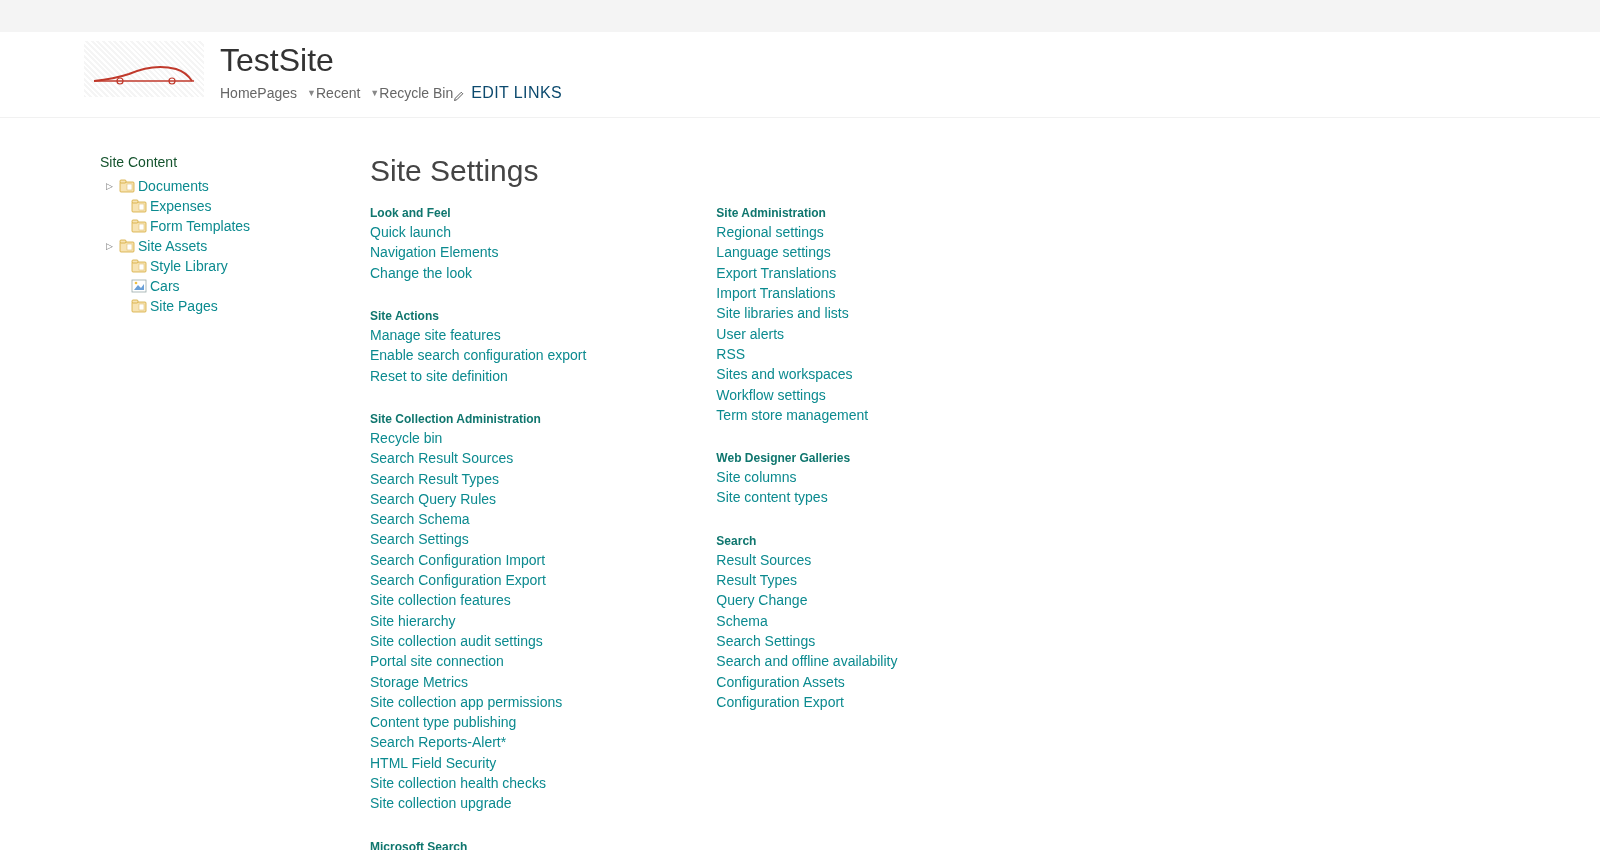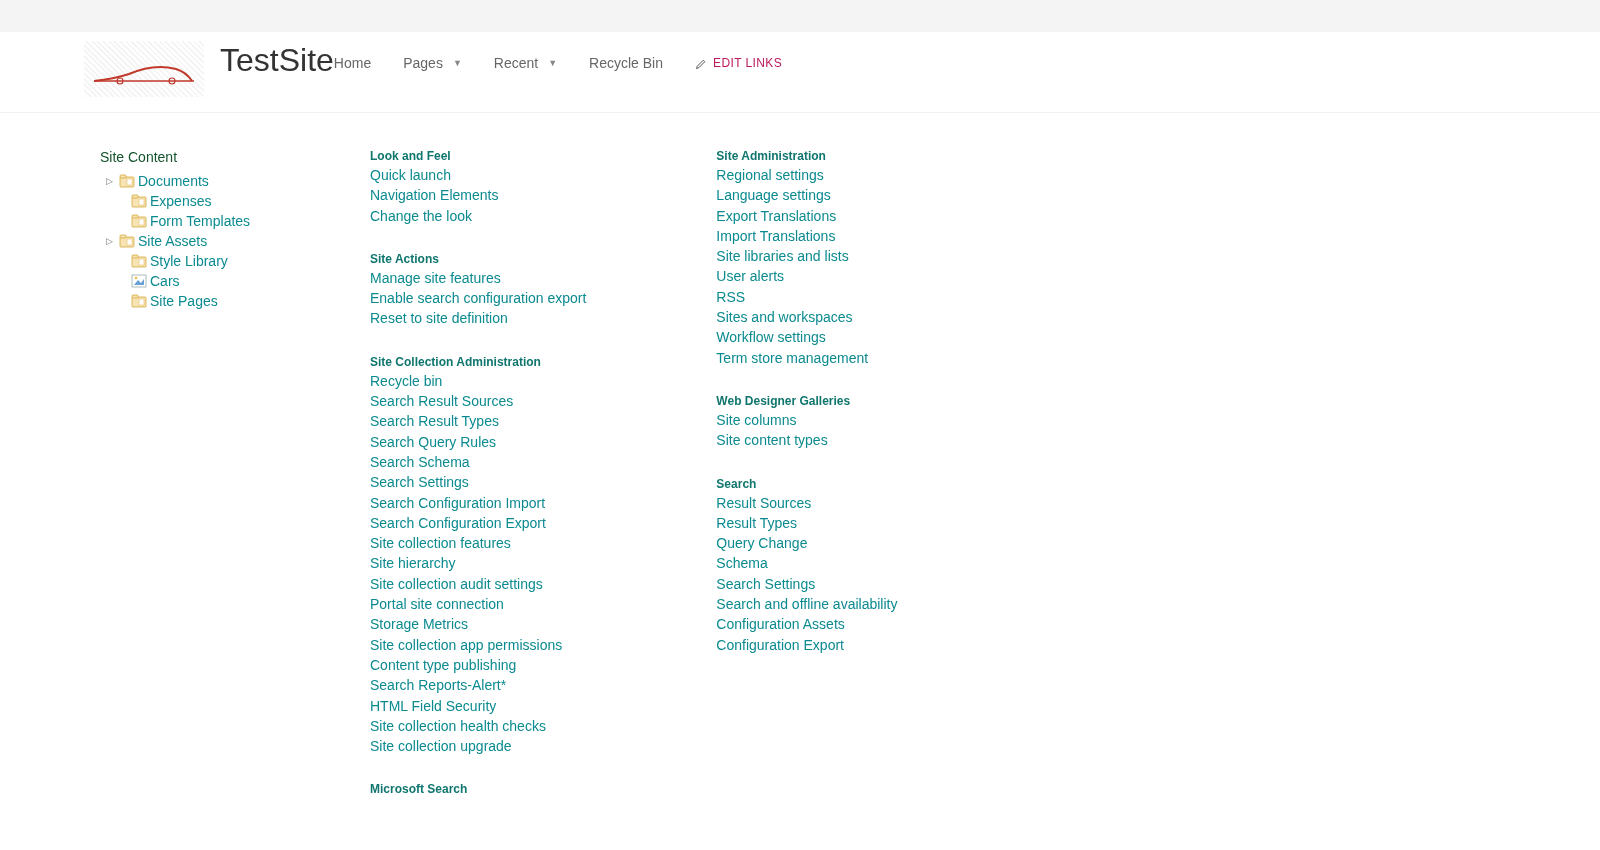--- a/index.html
+++ b/index.html
@@ -27,53 +27,52 @@
     width: 120px;
     height: 56px;
     background: repeating-linear-gradient(45deg, #f5f5f5 0px, #f5f5f5 2px, #fff 2px, #fff 4px);
     position: relative;
     margin-right: 16px;
     overflow: hidden;
   }
   .site-logo svg { width: 100%; height: 100%; }
   .title-nav {
     display: flex;
-    flex-direction: row;
+    flex-direction: column;
   }
   .site-title {
     font-size: 32px;
     font-weight: 300;
     color: #333;
     line-height: 1.1;
     margin-top: 2px;
   }
   .top-nav {
     display: flex;
     align-items: center;
-    gap: 32px;
     margin-top: 6px;
   }
   .top-nav-item {
     color: #666;
     font-size: 14px;
     display: inline-flex;
     align-items: center;
     gap: 10px;
     cursor: pointer;
   }
   .top-nav-item .caret {
     font-size: 9px;
     color: #888;
   }
   .edit-links {
     display: inline-flex;
     align-items: flex-end;
     gap: 6px;
-    color: #be185d;
-    font-size: 12px;
+    color: #0c4a6e;
+    font-size: 16px;
     letter-spacing: 0.4px;
     cursor: pointer;
   }
   .edit-links svg { width: 12px; height: 12px; }
   .content-wrap {
     display: flex;
     padding: 36px 0 40px 100px;
   }
   .left-nav {
     width: 270px;
@@ -257,20 +256,21 @@
               <rect x="1" y="1" width="6" height="3" rx="1" fill="#f7e3b3" stroke="#d4a93a" stroke-width="0.8"></rect>
               <rect x="8" y="5" width="5" height="6" fill="#fff" stroke="#e0c070" stroke-width="0.6"></rect>
             </svg>
           </span>
           <span class="tree-label">Site Pages</span>
         </div>
       </div>
   </div>
 
   <div class="main-col">
+    <div class="page-title">Site Settings</div>
     <div class="settings-cols" id="settings-cols">
         <div class="settings-col">
           <div class="settings-group">
             <div class="group-heading">Look and Feel</div>
             <a class="group-link">Quick launch</a>
             <a class="group-link">Navigation Elements</a>
             <a class="group-link">Change the look</a>
           </div>
           <div class="settings-group">
             <div class="group-heading">Site Actions</div>

